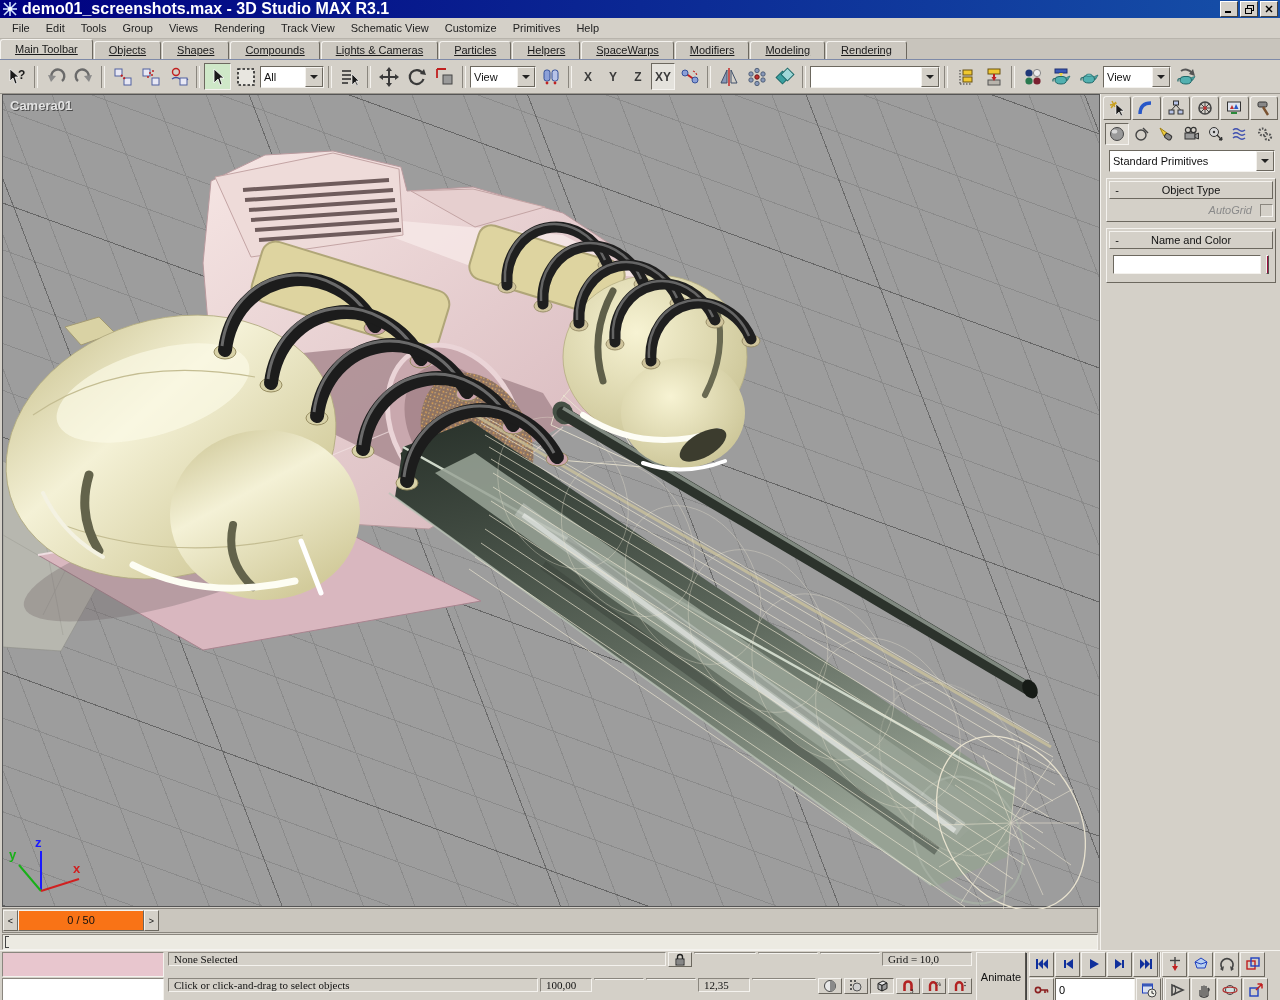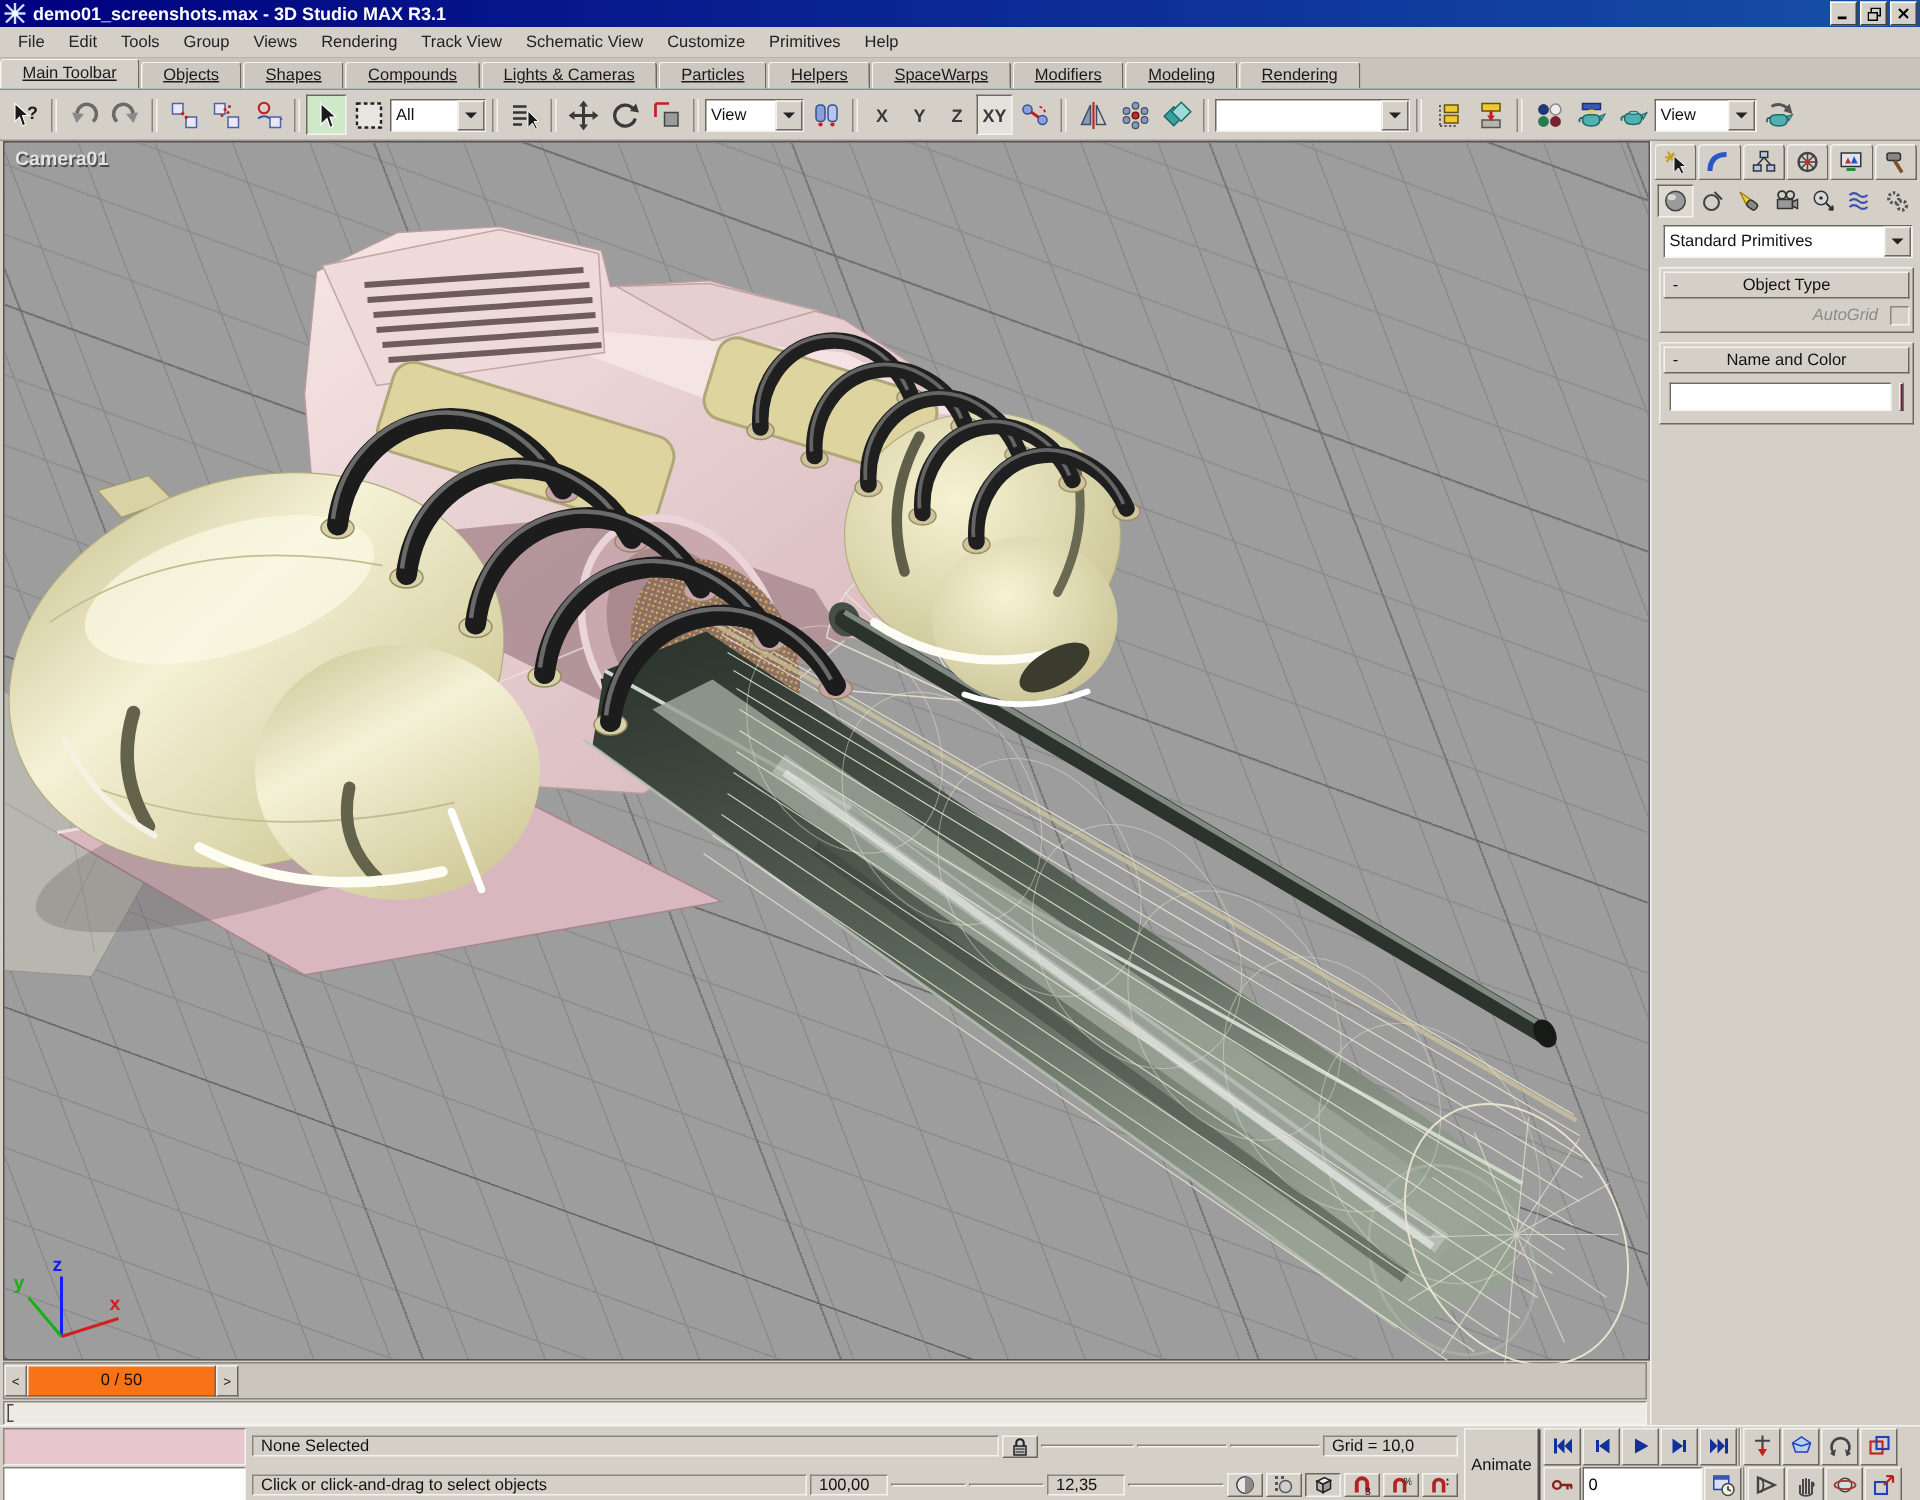--- a/index.html
+++ b/index.html
@@ -1,20 +1,20 @@
 <!DOCTYPE html>
 <html><head>
 <meta charset="utf-8">
 <style>
   html,body{margin:0;padding:0;}
   body{width:1280px;height:1000px;overflow:hidden;background:#d4d0c8;
        font-family:"Liberation Sans",sans-serif;font-size:11px;color:#111;
        -webkit-font-smoothing:none;}
   .titlebar{height:18px;background:linear-gradient(90deg,#000080,#1650a8);display:flex;align-items:center;
-    color:#fff;font-weight:bold;font-size:12px;padding:0 2px;}
+    color:#fff;font-weight:bold;font-size:16px;padding:0 2px;}
   .titlebar .ticon{width:16px;height:14px;margin-right:4px;flex:none;}
   .titlebar .ttext{flex:1;white-space:nowrap;overflow:hidden;}
   .winbtn{width:16px;height:14px;background:#d4d0c8;border:1px solid;border-color:#fff #404040 #404040 #fff;
     margin-left:2px;display:flex;align-items:center;justify-content:center;color:#000;
     font-size:9px;font-weight:bold;line-height:1;}
   .menubar{height:20px;display:flex;align-items:center;padding-left:4px;border-bottom:1px solid #b8b4ac;}
   .mi{padding:2px 8px;color:#222;}
   .tabbar{height:20px;display:flex;align-items:flex-end;background:#c8c4bc;border-bottom:1px solid #7e8aa8;}
   .tab{height:17px;line-height:17px;padding:0 14px;background:#ccc8c0;border:1px solid;
     border-color:#f4f2ee #6c685f #6c685f #f4f2ee;border-bottom:none;border-radius:3px 3px 0 0;
@@ -76,21 +76,21 @@
   .objbtn{height:19px;background:#d4d0c8;border:1px solid;border-color:#f4f2ee #6c685f #6c685f #f4f2ee;
     box-shadow:1px 1px 0 #55524c;display:flex;align-items:center;justify-content:center;}
   .namerow{display:flex;gap:5px;padding:6px 4px;align-items:center;}
   .namefield{flex:1;height:17px;background:#fff;border:1px solid;border-color:#6c685f #f4f2ee #f4f2ee #6c685f;
     font:11px "Liberation Sans",sans-serif;padding:0 2px;}
   .swatch{width:19px;height:17px;border:1px solid;border-color:#f4f2ee #55524c #55524c #f4f2ee;}
   .statusbar{height:52px;display:flex;border-top:1px solid #f4f2ee;background:#d4d0c8;}
   .sb-left{width:162px;display:flex;flex-direction:column;padding:1px 2px;gap:1px;}
   .pane{flex:1;border:1px solid;border-color:#8a867e #f4f2ee #f4f2ee #8a867e;}
   .sb-center{flex:1;display:flex;flex-direction:column;padding:1px 2px;gap:1px;}
-  .srow{flex:1;display:flex;gap:2px;align-items:center;}
+  .srow{flex:1;display:flex;gap:2px;align-items:flex-start;font-family:Liberation Serif, serif;}
   .sfield{border:1px solid;border-color:#8a867e #f4f2ee #f4f2ee #8a867e;display:flex;align-items:center;
     padding:0 5px;white-space:nowrap;overflow:hidden;}
   .sbtn{width:22px;border:1px solid;border-color:#f4f2ee #6c685f #6c685f #f4f2ee;background:#d4d0c8;
     display:flex;align-items:center;justify-content:center;flex:none;}
   .sb-right{width:302px;display:flex;padding:1px 2px;gap:3px;}
   .animbtn{width:48px;border:1px solid;border-color:#f4f2ee #55524c #55524c #f4f2ee;box-shadow:1px 1px 0 #444;
     background:#d4d0c8;display:flex;align-items:center;justify-content:center;}
   .transgrid{flex:1;display:flex;flex-direction:column;gap:1px;}
   .trow{flex:1;display:flex;gap:1px;align-items:stretch;}
   .pbtn{width:23px;border:1px solid;border-color:#f4f2ee #6c685f #6c685f #f4f2ee;background:#d4d0c8;

